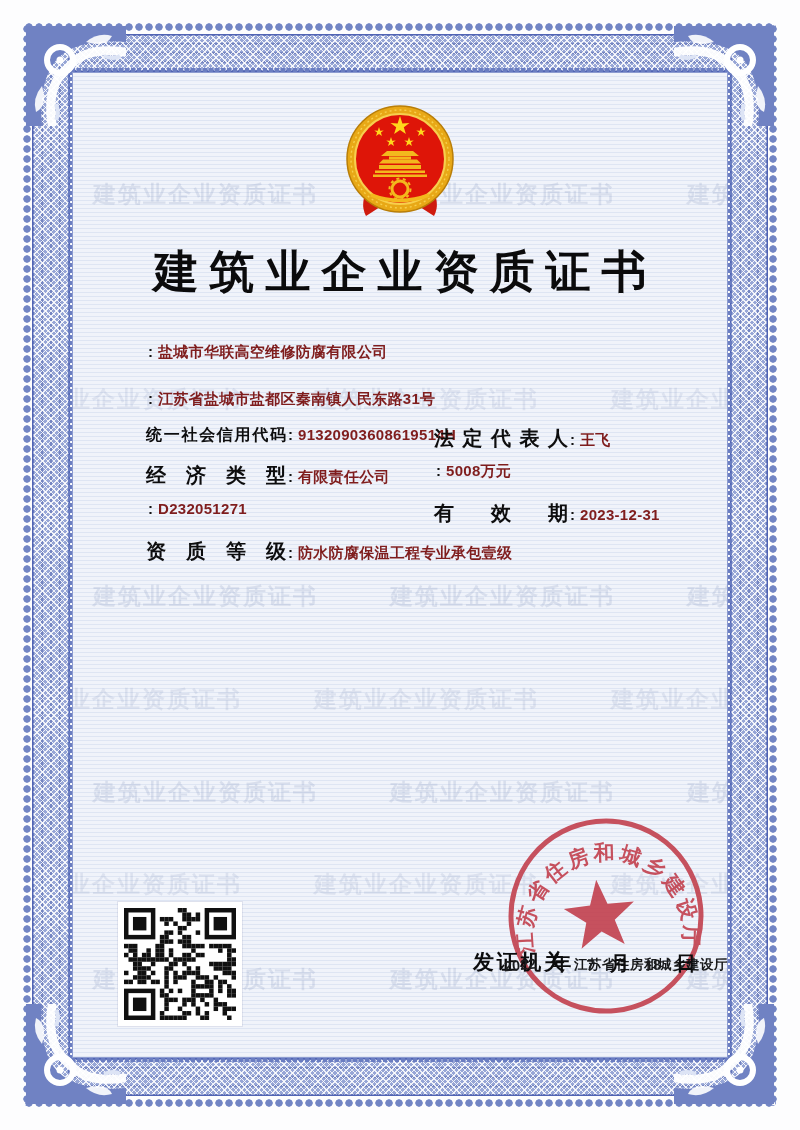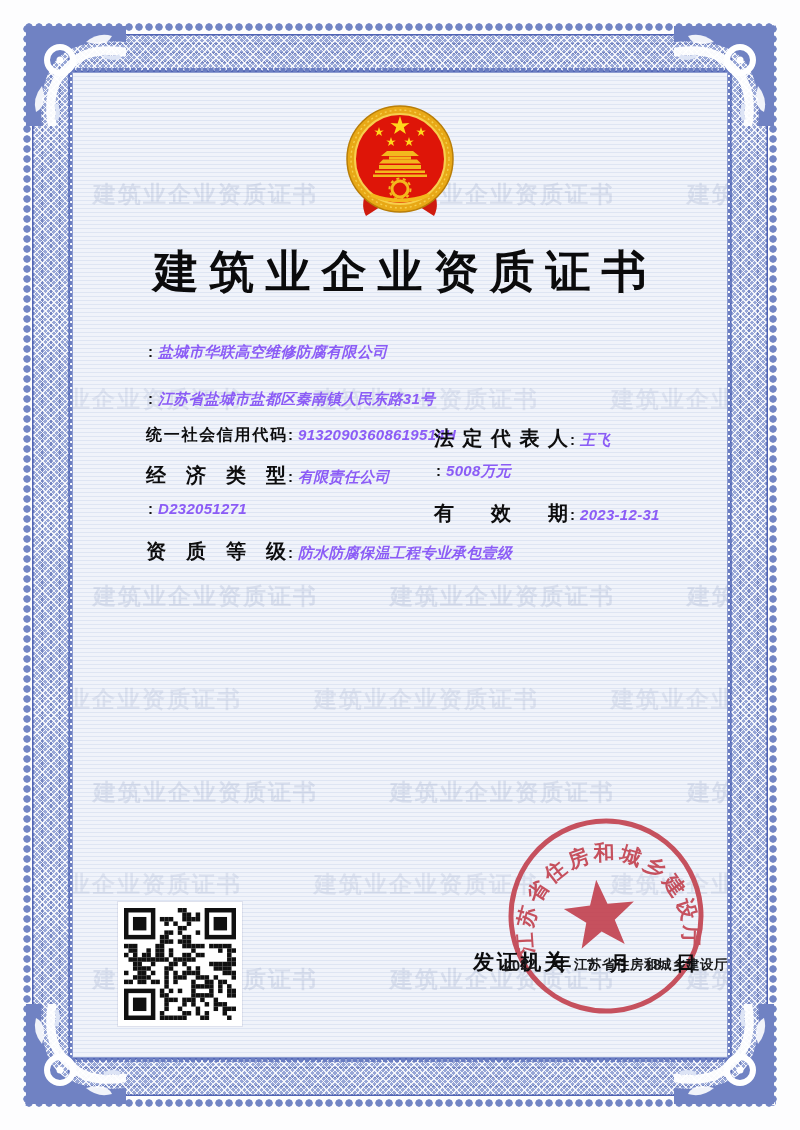--- a/index.html
+++ b/index.html
@@ -81,21 +81,21 @@
 
   .fields { position:absolute; left:146px; top:343px; width:560px; z-index:3; color:#141414; }
   .frow { position:absolute; left:0; width:560px; }
   .pair { position:absolute; display:flex; align-items:baseline; white-space:nowrap; }
   .pair.rcol { left:272px;margin-left:16px; }
   .lab { display:inline-block; width:140px; font-weight:bold; font-size:20px;
     text-align:justify; text-align-last:justify; color:#0d0d0e; }
   .lab.wide { font-size:16px; }
   .lab.rlab { width:134px; }
   .colon { font-weight:bold; font-size:15px; margin:0 5px 0 2px; }
-  .val { font-size:15px; font-weight:600; letter-spacing:.3px; color:#8b5cf6;font-style:italic; }
+  .val { font-size:15px; font-weight:600; letter-spacing:.3px; color:#7f1d1d; }
 
   .qr { position:absolute; left:118px; top:902px; width:124px; height:124px;
     background:#ffffff; z-index:3; box-shadow:0 0 0 1px rgba(120,130,170,.15); }
   .qr svg { position:absolute; left:6px; top:6px; }
 
   .seal { position:absolute; left:505px; top:815px; width:202px; height:202px; z-index:3;
     transform:rotate(-6deg); opacity:.88; }
 
   .issuer { position:absolute; left:473px; top:948px; z-index:4; display:flex; align-items:baseline; }
   .issuer .ilab { display:inline-block; width:92px; font-size:21px; font-weight:bold; color:#0c0c0d;

